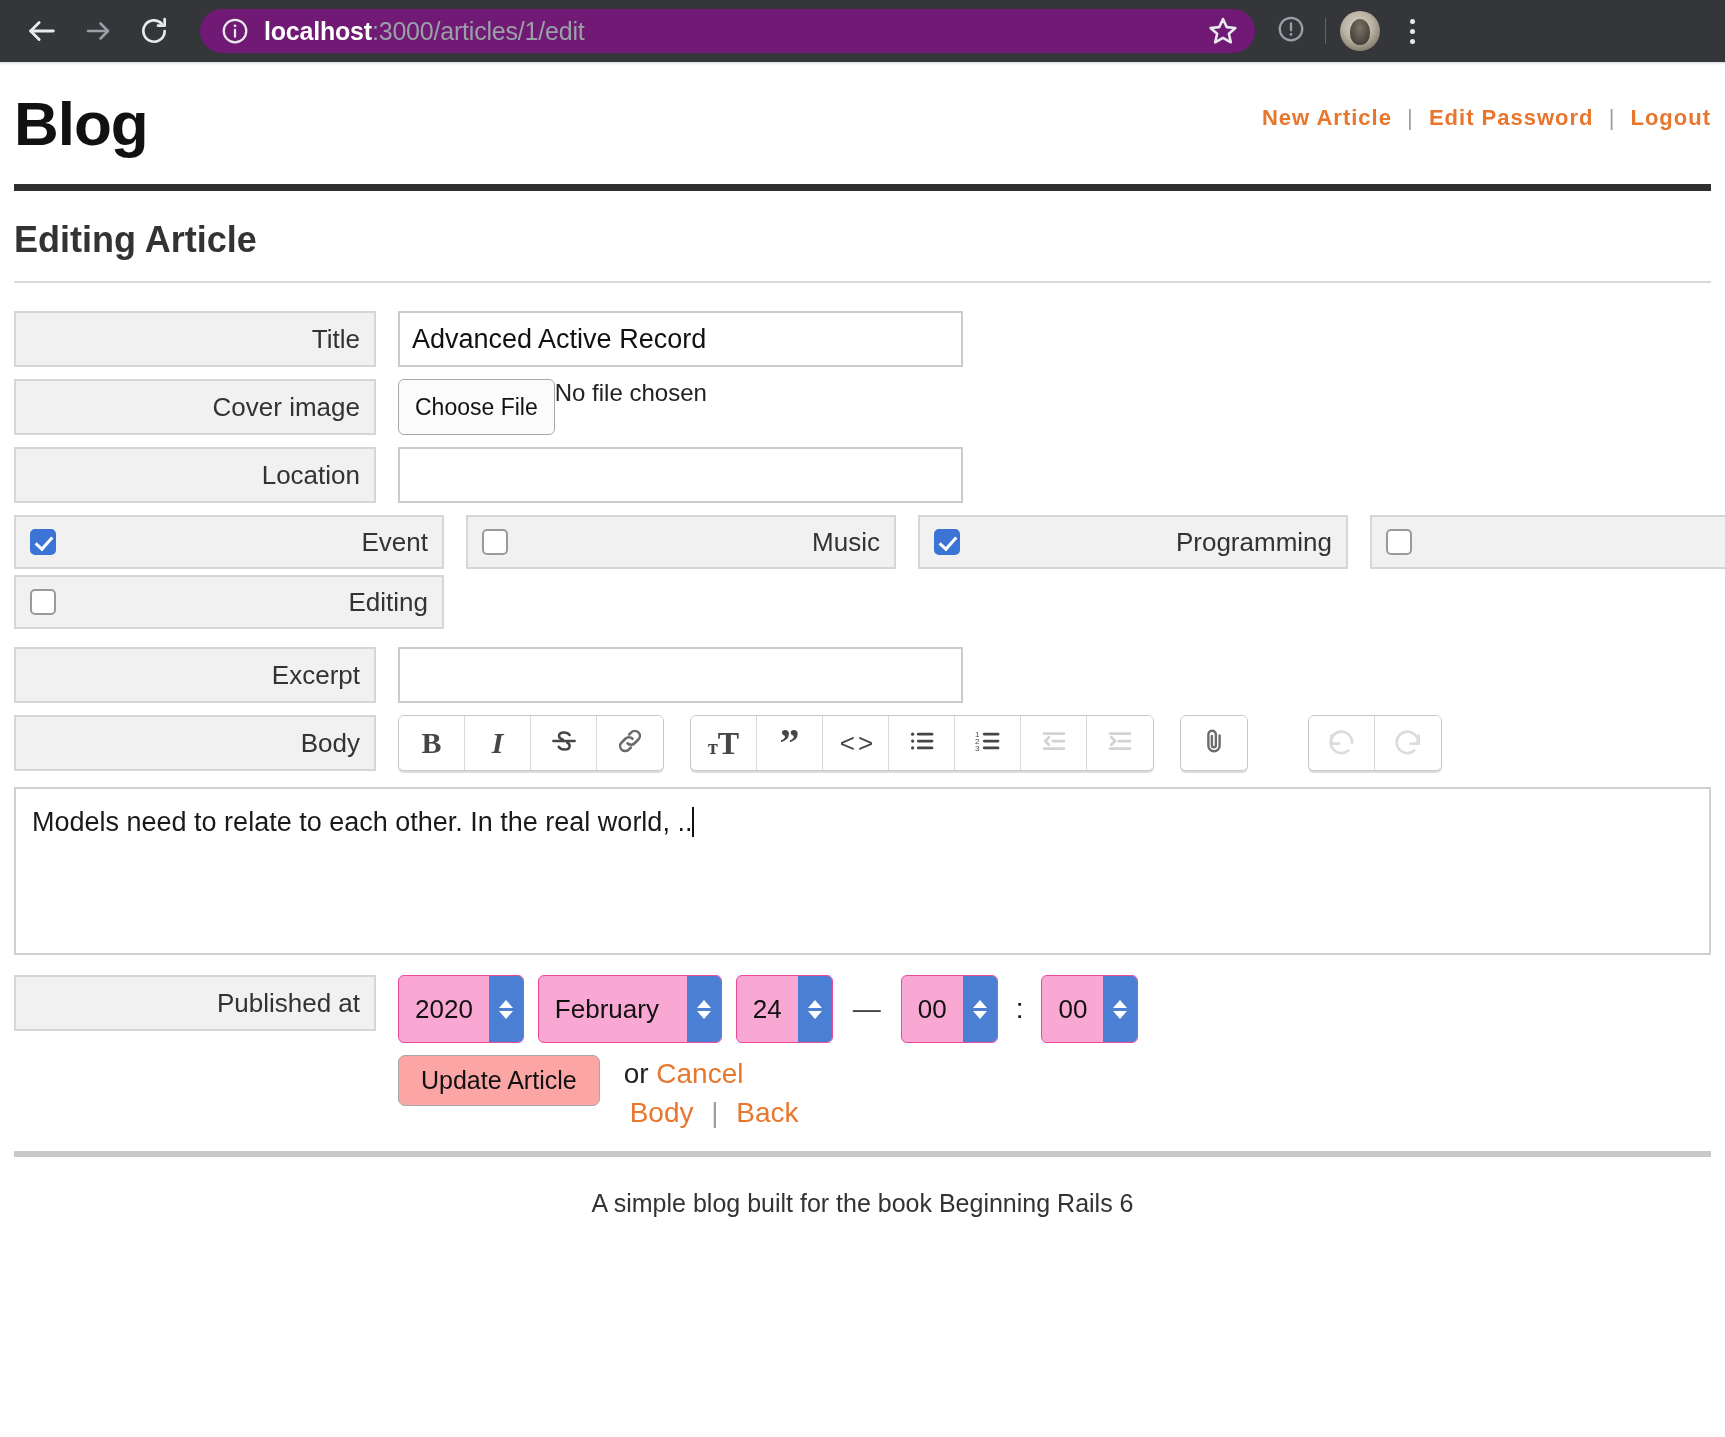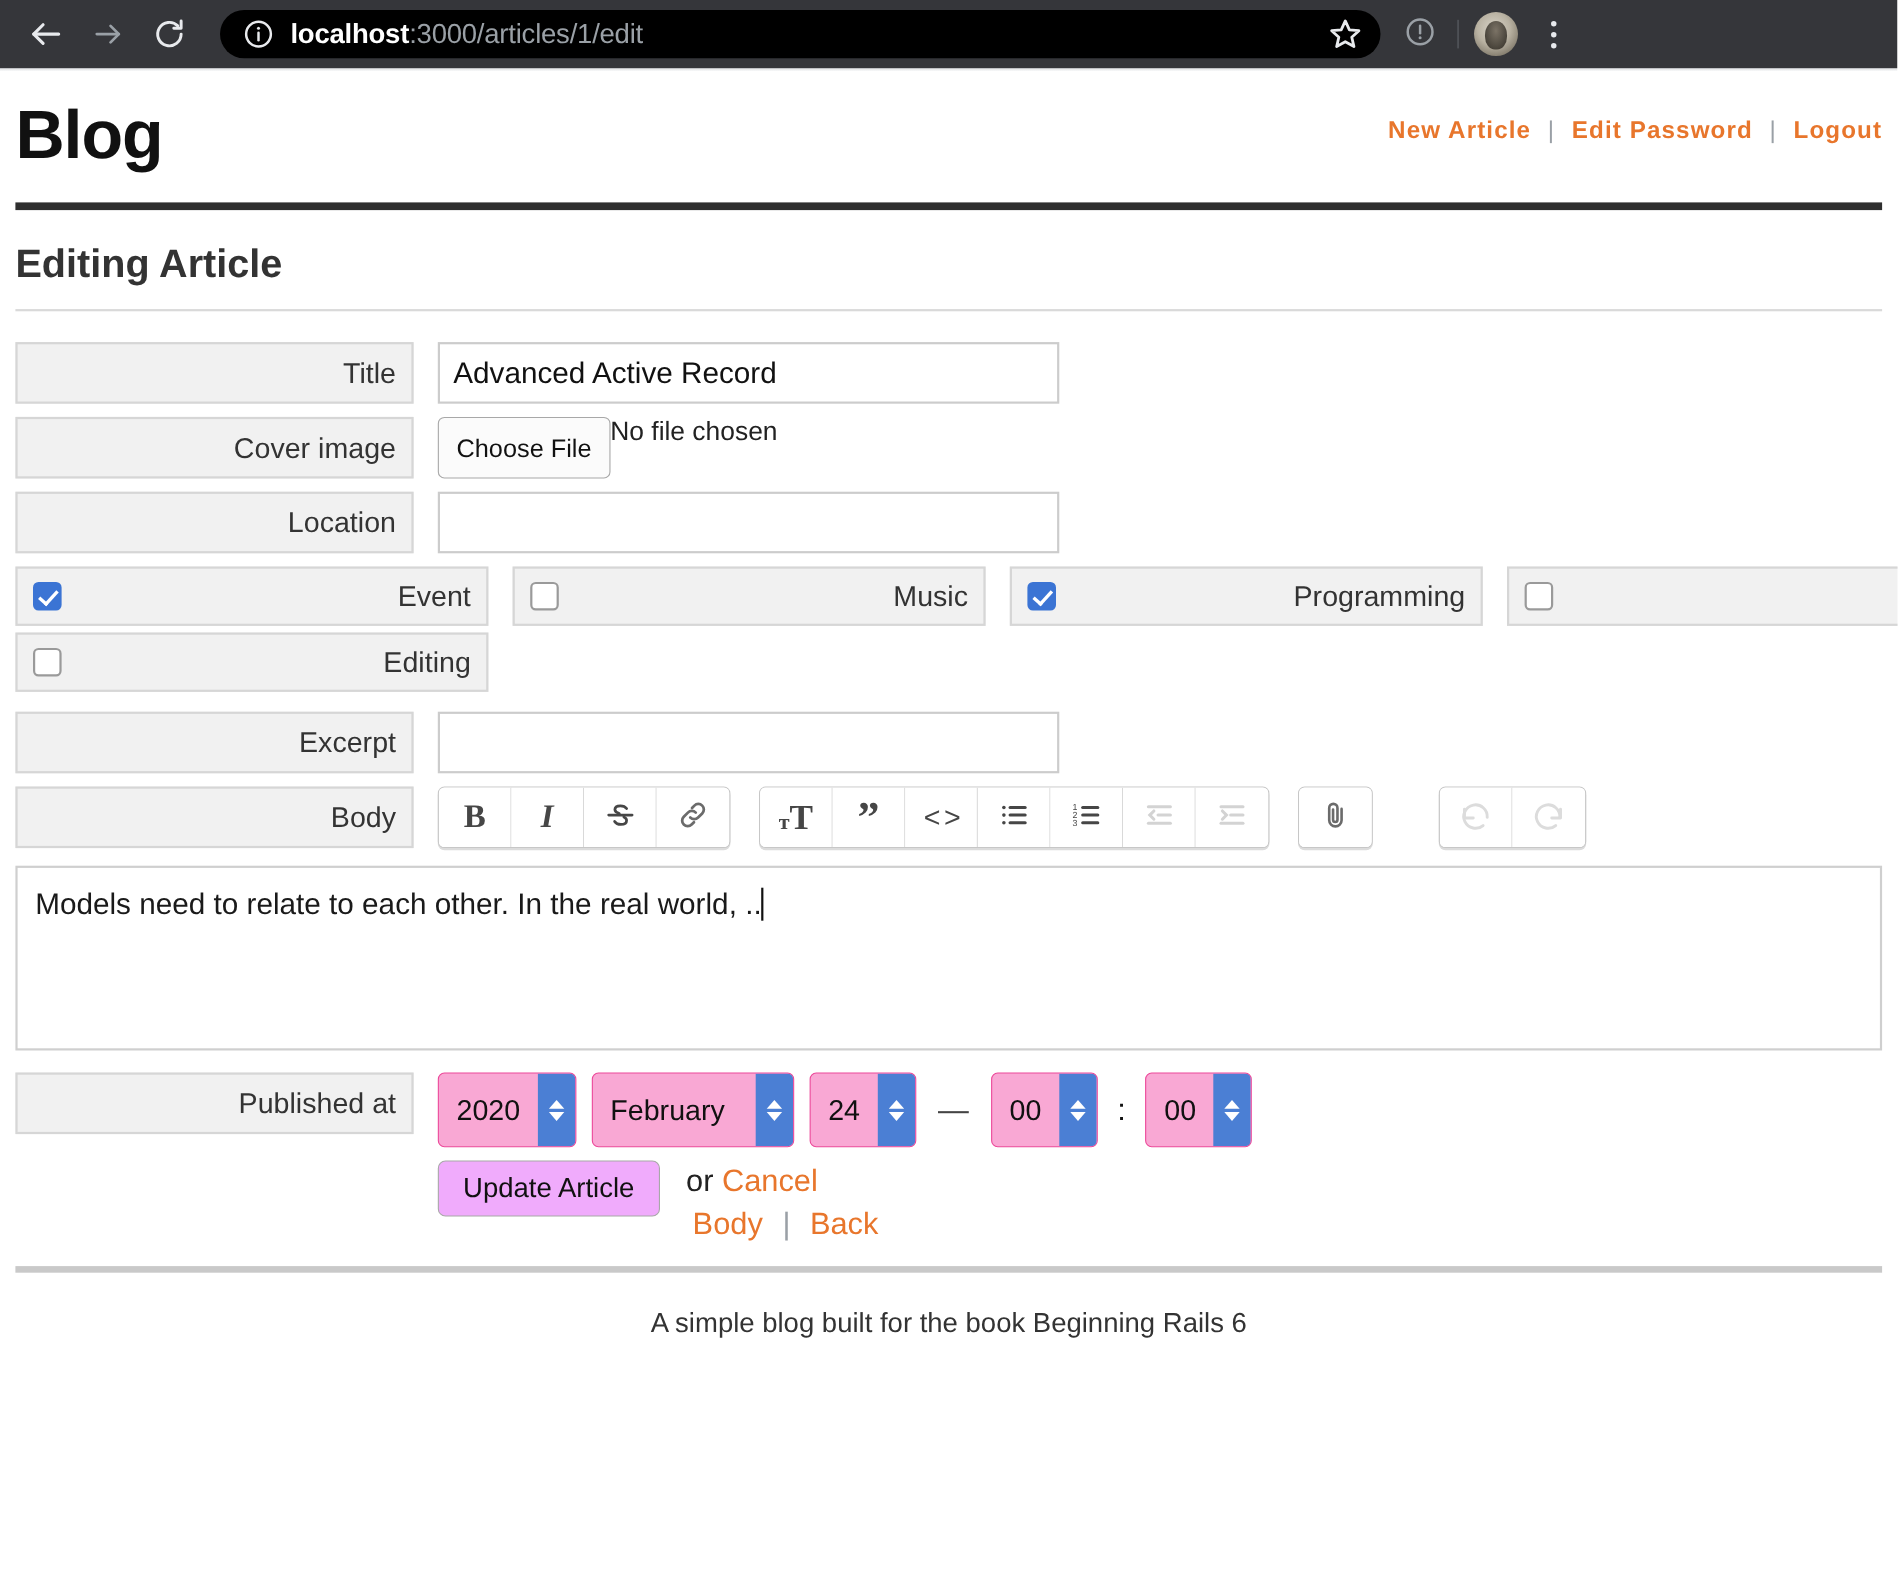--- a/index.html
+++ b/index.html
@@ -27,21 +27,21 @@
     display: flex; align-items: center; justify-content: center;
     border-radius: 50%;
     cursor: pointer;
   }
   .nav-btn svg { display: block; }
   .omnibox {
     flex: 1;
     height: 44px;
     margin-left: 22px;
     margin-right: 0;
-    background: #000000;
+    background: #701a75;
     border-radius: 22px;
     display: flex;
     align-items: center;
     padding: 0 16px 0 20px;
     max-width: 1055px;
   }
   .omni-info { flex: 0 0 auto; display:flex; align-items:center; margin-right: 14px; }
   .omni-url {
     flex: 1;
     color: #9aa0a6;
@@ -255,21 +255,21 @@
     flex: 0 0 auto;
   }
   .stepper i { display: block; width: 0; height: 0; }
   .stepper i.up { border-left: 7px solid transparent; border-right: 7px solid transparent; border-bottom: 8px solid #fff; }
   .stepper i.dn { border-left: 7px solid transparent; border-right: 7px solid transparent; border-top: 8px solid #fff; }
   .dash { font-size: 28px; color: #444; padding: 0 6px; }
   .colon { font-size: 28px; color: #111; padding: 0 4px; }
   .submit-btn {
     border: 1px solid #a8a8a8;
     border-radius: 7px;
-    background: #f0abfc;
+    background: #fca5a5;
     padding: 10px 22px;
     font-size: 25px;
     color: #111;
     cursor: pointer;
     font-family: "Liberation Sans", sans-serif;
   }
   .after-actions { margin-left: 24px; }
   .or-line { font-size: 28px; color: #222; line-height: 1.35; }
   .or-line a { color: #e8762c; text-decoration: none; cursor: pointer; }
   .show-back { margin-top: 4px; font-size: 28px; text-align: center; padding-left: 6px; }

